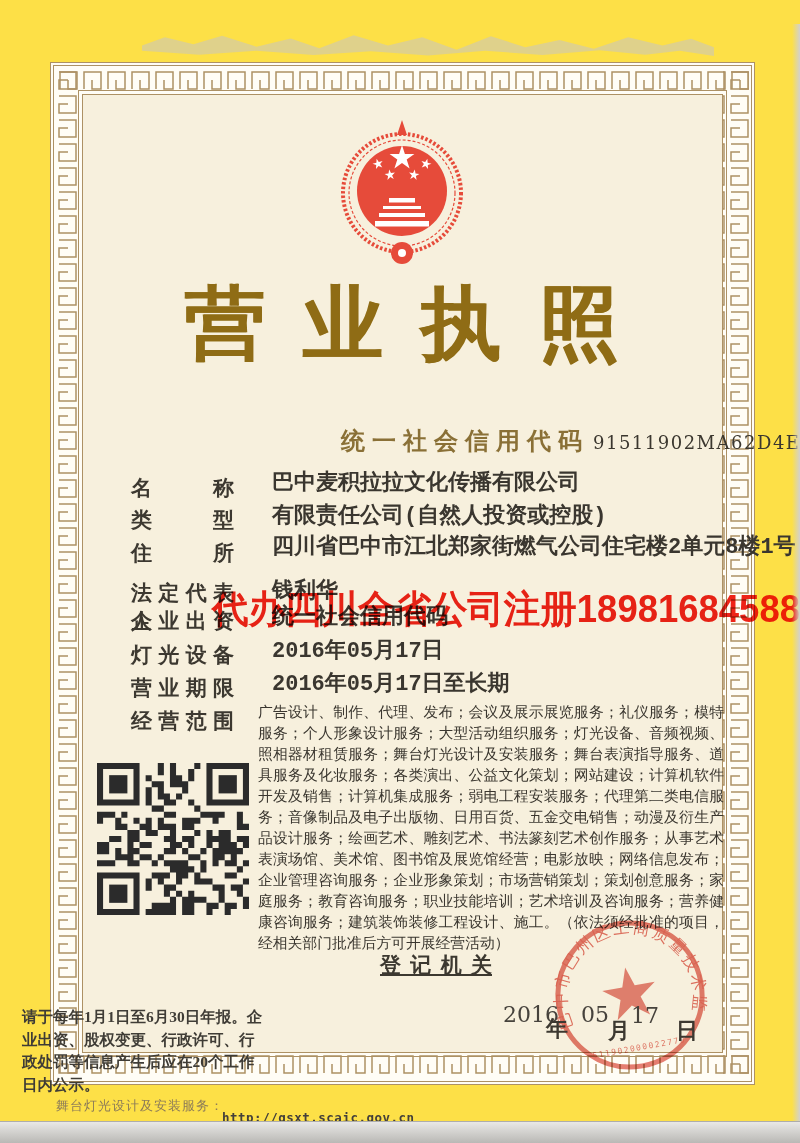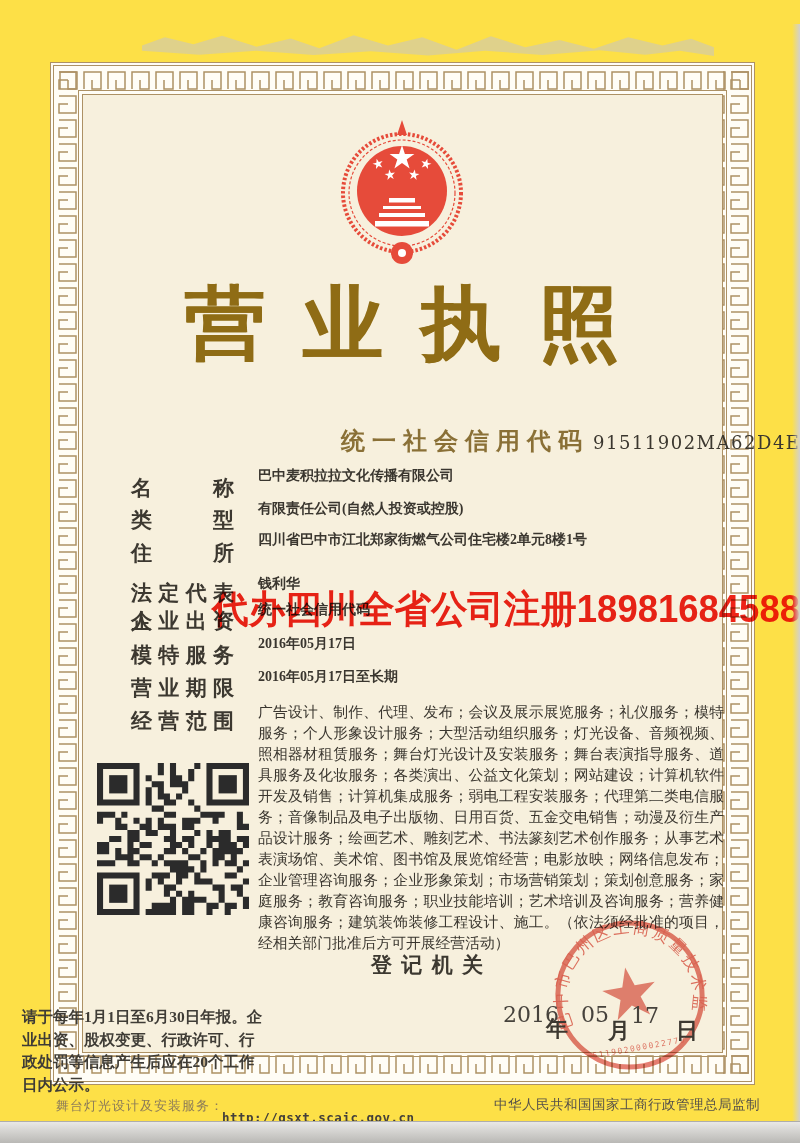--- a/index.html
+++ b/index.html
@@ -24,26 +24,26 @@
     font-weight:900;font-size:80px;line-height:88px;color:#8f6c15;letter-spacing:38px;text-indent:38px;
     text-shadow:1px 0 0 #8f6c15;}
   .subtitle{position:absolute;left:85px;top:376px;width:633px;text-align:center;
     font-weight:700;font-size:31px;color:#8f6c15;letter-spacing:4px;}
   .code-line{position:absolute;left:341px;top:425px;white-space:nowrap;}
   .code-label{font-weight:700;font-size:24px;color:#8a7036;letter-spacing:7px;}
   .code-value{font-family:"DejaVu Serif",serif;font-size:18px;color:#3b372f;letter-spacing:1.5px;}
   
   .flabel{position:absolute;left:131px;width:103px;text-align:justify;text-align-last:justify;
     font-weight:700;font-size:21px;color:#3c3830;}
-  .fvalue{position:absolute;left:258px;font-family:Liberation Serif, serif;
-    font-weight:600;font-size:14px;color:#3a362f;white-space:nowrap;}
+  .fvalue{position:absolute;left:272px;font-family:Liberation Mono, monospace;
+    font-weight:600;font-size:22px;color:#3a362f;white-space:nowrap;}
   .scope-text{position:absolute;left:258px;top:702px;width:466px;font-family:"Liberation Sans",sans-serif;
     font-weight:400;font-size:14.8px;line-height:21px;text-align:justify;color:#3a362f;}
-  .registry-label{position:absolute;left:371px;top:951px;width:112px;text-align:justify;text-align-last:justify;
-    font-weight:700;font-size:21px;color:#3c3830;}
+  .registry-label{position:absolute;left:380px;top:951px;width:112px;text-align:justify;text-align-last:justify;
+    font-weight:700;font-size:21px;color:#3c3830;text-decoration:underline;}
   
   .dt{position:absolute;color:#46423c;white-space:nowrap;}
   .dt.num{font-family:"DejaVu Serif",serif;font-size:22px;}
   .dt.unit{font-weight:700;font-size:22px;color:#3c3830;}
   
   .watermark{position:absolute;left:212px;top:584px;font-family:"Liberation Sans",sans-serif;
     font-weight:700;font-size:38px;color:#ee2418;white-space:nowrap;transform:scaleX(.96);
     transform-origin:left center;mix-blend-mode:multiply;letter-spacing:0;}
   .seal{position:absolute;left:540px;top:905px;width:180px;height:180px;mix-blend-mode:multiply;opacity:.88;}
   
@@ -114,21 +114,21 @@
 
   <div class="flabel" style="top:539px">住所</div>
   <div class="fvalue" style="top:531px">四川省巴中市江北郑家街燃气公司住宅楼2单元8楼1号</div>
 
   <div class="flabel" style="top:579px">法定代表人</div>
   <div class="fvalue" style="top:575px">钱利华</div>
 
   <div class="flabel" style="top:607px">企业出资</div>
   <div class="fvalue" style="top:601px">统一社会信用代码</div>
 
-  <div class="flabel" style="top:641px">模特服务</div>
+  <div class="flabel" style="top:641px">灯光设备</div>
   <div class="fvalue" style="top:635px">2016年05月17日</div>
 
   <div class="flabel" style="top:674px">营业期限</div>
   <div class="fvalue" style="top:668px">2016年05月17日至长期</div>
 
   <div class="flabel" style="top:707px">经营范围</div>
   <div class="scope-text">广告设计、制作、代理、发布；会议及展示展览服务；礼仪服务；模特服务；个人形象设计服务；大型活动组织服务；灯光设备、音频视频、照相器材租赁服务；舞台灯光设计及安装服务；舞台表演指导服务、道具服务及化妆服务；各类演出、公益文化策划；网站建设；计算机软件开发及销售；计算机集成服务；弱电工程安装服务；代理第二类电信服务；音像制品及电子出版物、日用百货、五金交电销售；动漫及衍生产品设计服务；绘画艺术、雕刻艺术、书法篆刻艺术创作服务；从事艺术表演场馆、美术馆、图书馆及展览馆经营；电影放映；网络信息发布；企业管理咨询服务；企业形象策划；市场营销策划；策划创意服务；家庭服务；教育咨询服务；职业技能培训；艺术培训及咨询服务；营养健康咨询服务；建筑装饰装修工程设计、施工。（依法须经批准的项目，经相关部门批准后方可开展经营活动）</div>
 
   <div class="watermark">代办四川全省公司注册18981684588</div>
 
@@ -167,17 +167,16 @@
   <span class="dt num" style="left:503px;top:1002px">2016</span>
   <span class="dt unit" style="left:546px;top:1014px">年</span>
   <span class="dt num" style="left:581px;top:1002px">05</span>
   <span class="dt unit" style="left:608px;top:1016px">月</span>
   <span class="dt num" style="left:631px;top:1003px">17</span>
   <span class="dt unit" style="left:676px;top:1016px">日</span>
 
   <div class="annual-note">请于每年1月1日至6月30日年报。企业出资、股权变更、行政许可、行政处罚等信息产生后应在20个工作日内公示。</div>
   <div class="url">http://gsxt.scaic.gov.cn</div>
   <div class="footer-left">舞台灯光设计及安装服务：</div>
-  <div class="footer-right">中华人民共和国国家工商行政管理总局监制</div>
 
   <div class="scan-right"></div>
   <div class="scan-bottom"></div>
 </div>
 
 </body></html>

